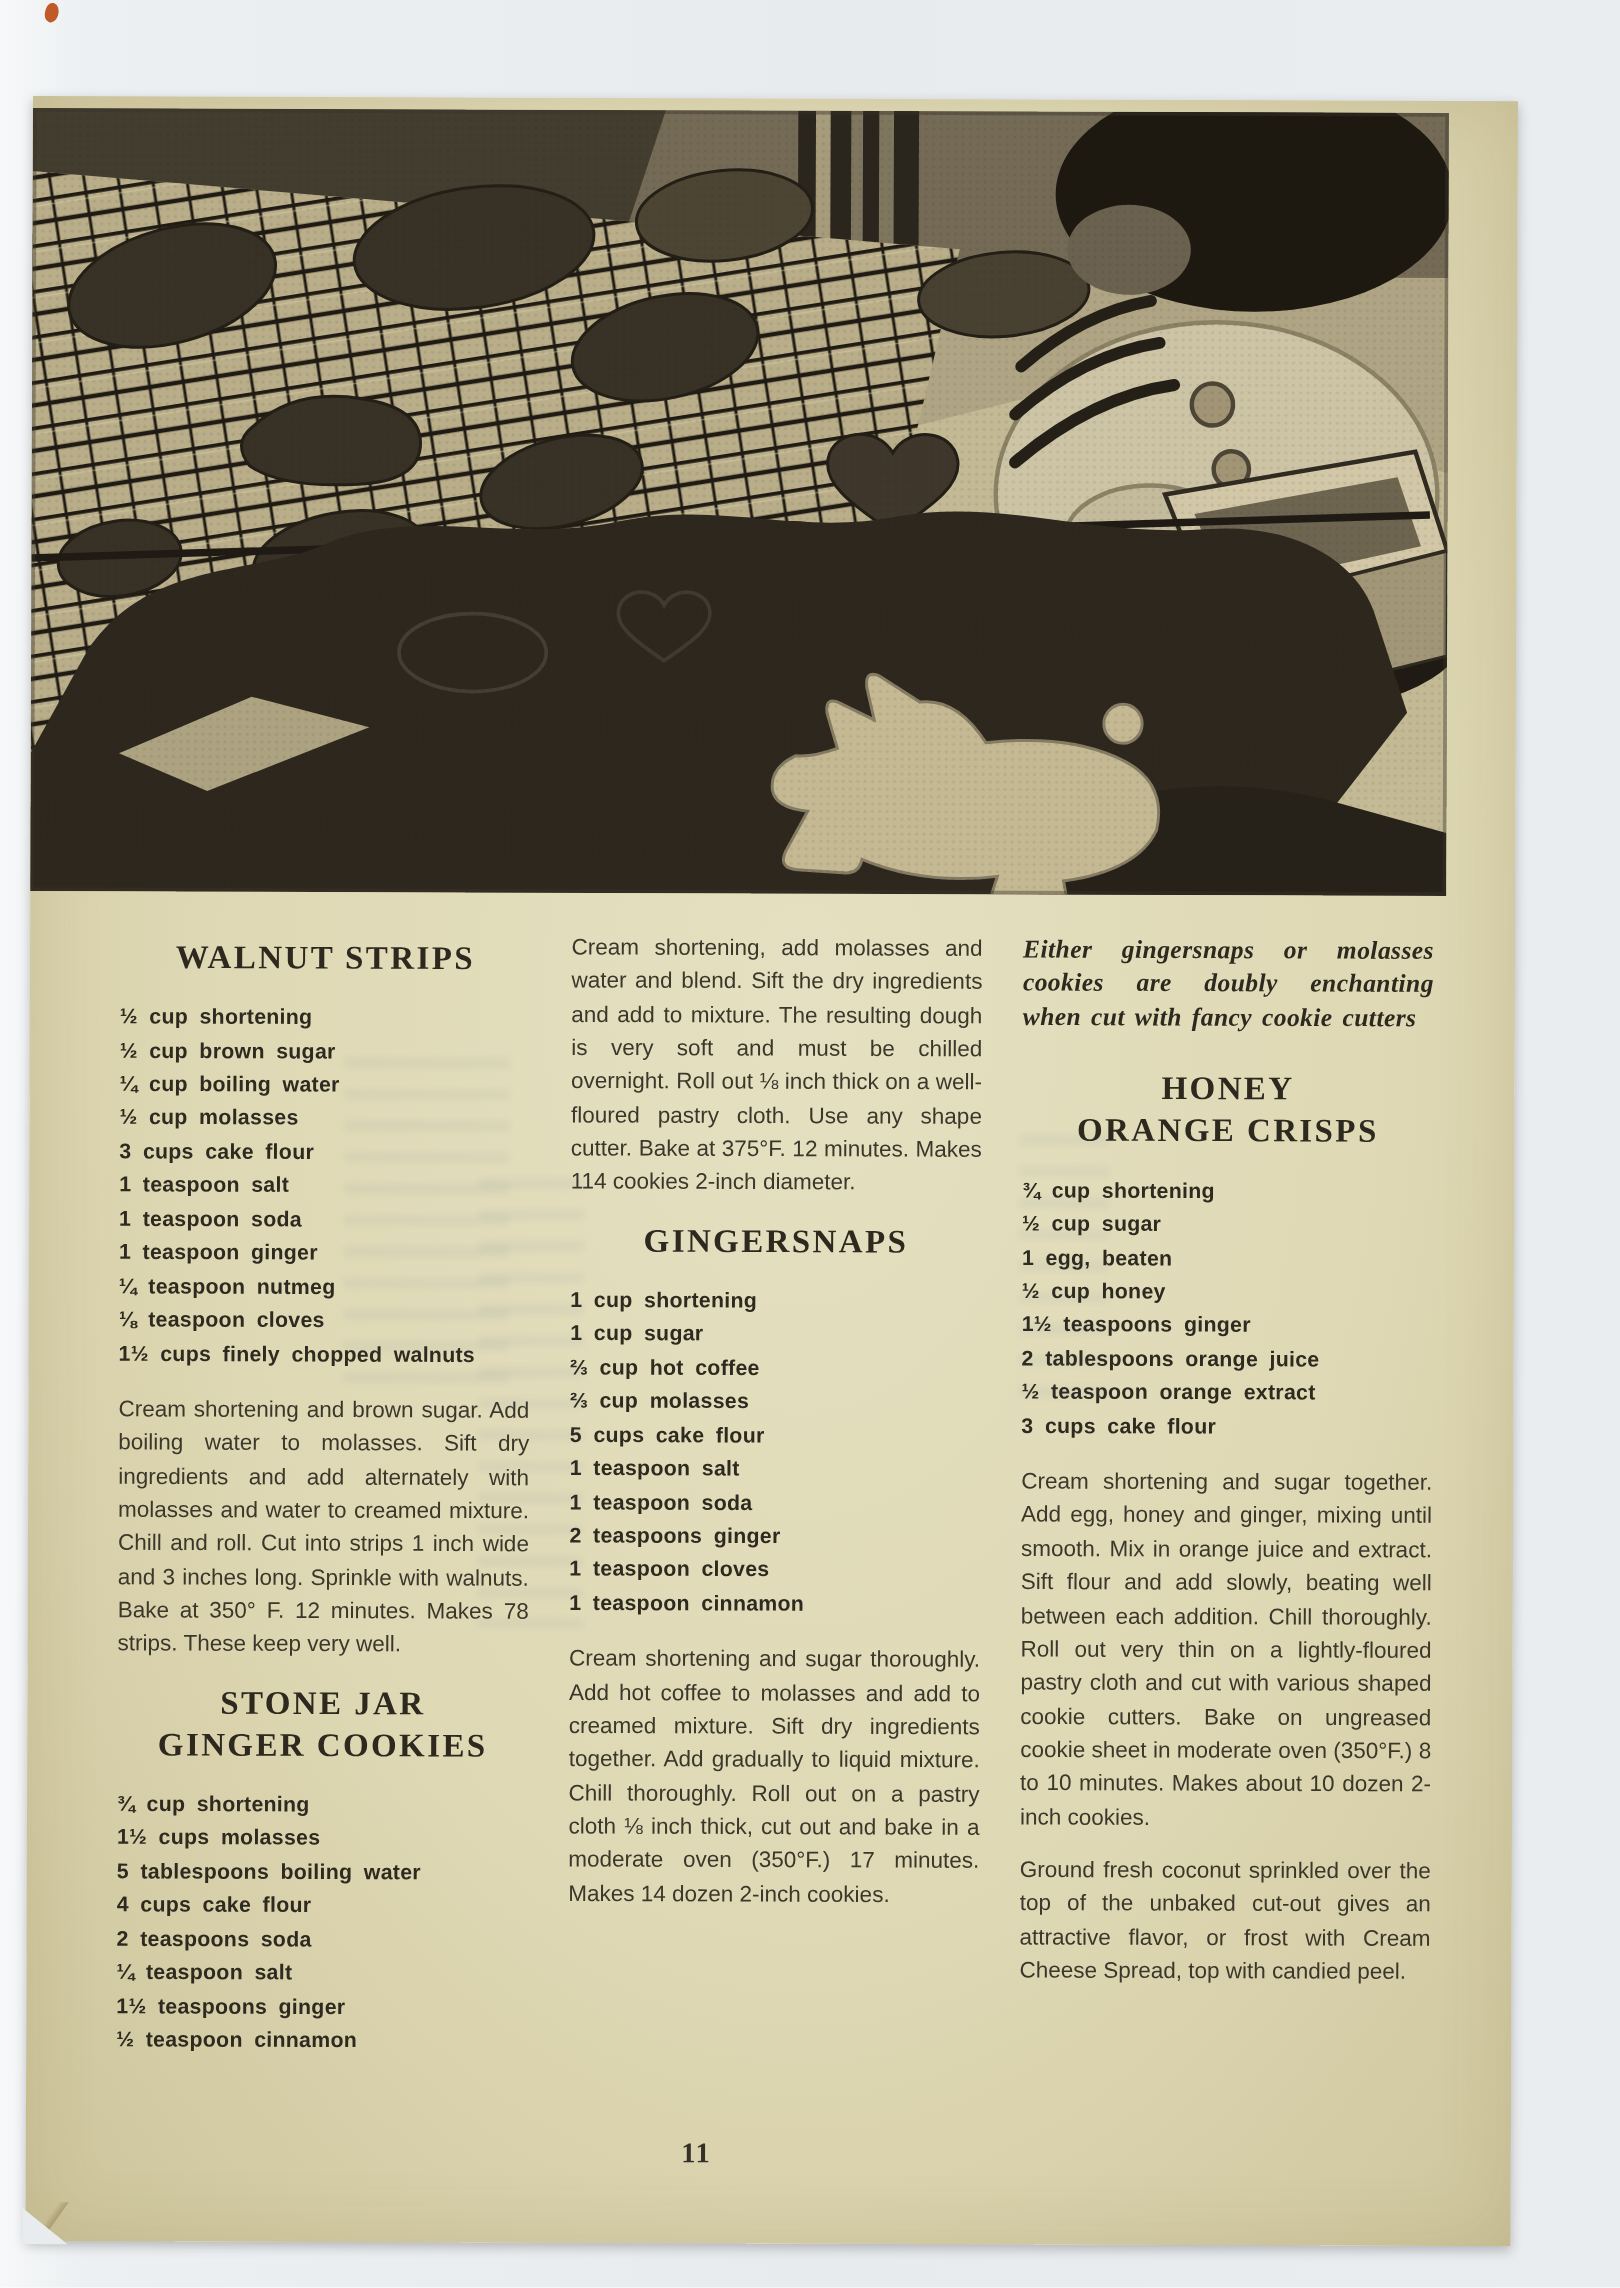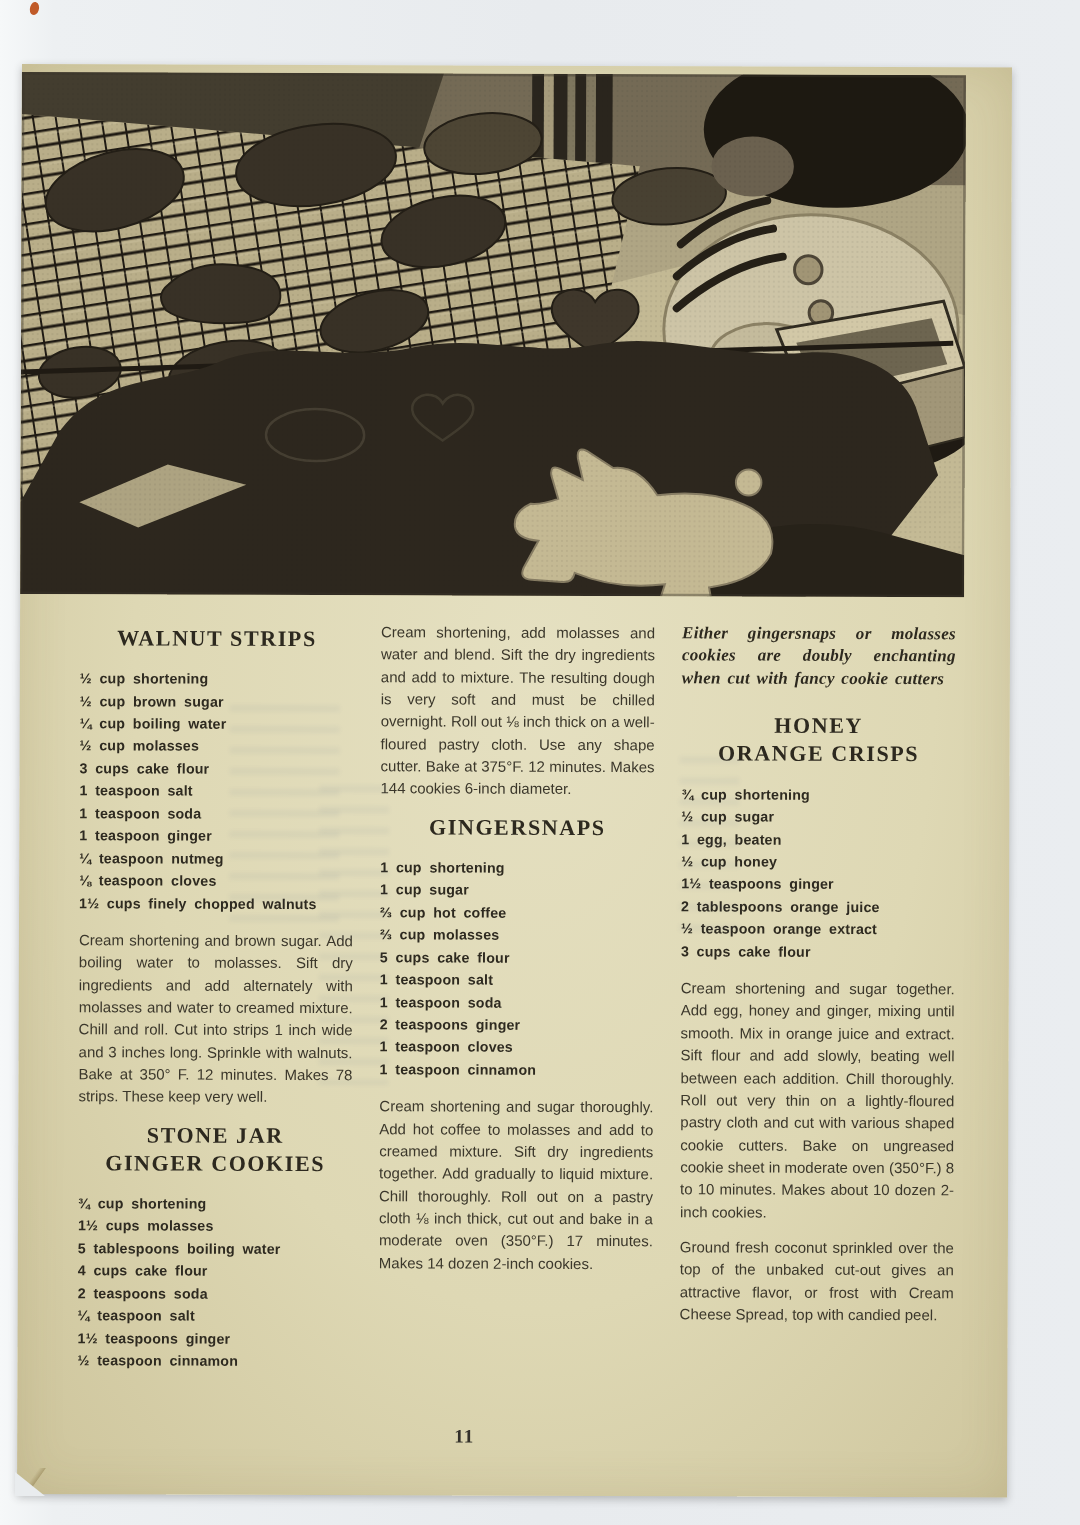--- a/index.html
+++ b/index.html
@@ -196,21 +196,21 @@
           <div class="ing-line">1½ cups molasses</div>
           <div class="ing-line">5 tablespoons boiling water</div>
           <div class="ing-line">4 cups cake flour</div>
           <div class="ing-line">2 teaspoons soda</div>
           <div class="ing-line">¼ teaspoon salt</div>
           <div class="ing-line">1½ teaspoons ginger</div>
           <div class="ing-line">½ teaspoon cinnamon</div>
         </div>
       </div>
     <div class="col">
-        <p class="body-para">Cream shortening, add molasses and water and blend. Sift the dry ingredients and add to mixture. The resulting dough is very soft and must be chilled overnight. Roll out ⅛ inch thick on a well-floured pastry cloth. Use any shape cutter. Bake at 375°F. 12 minutes. Makes 144 cookies 6-inch diameter.</p>
+        <p class="body-para">Cream shortening, add molasses and water and blend. Sift the dry ingredients and add to mixture. The resulting dough is very soft and must be chilled overnight. Roll out ⅛ inch thick on a well-floured pastry cloth. Use any shape cutter. Bake at 375°F. 12 minutes. Makes 114 cookies 2-inch diameter.</p>
         <h2 class="recipe-heading">
           <span class="heading-line">GINGERSNAPS</span>
         </h2>
         <div class="ingredients">
           <div class="ing-line">1 cup shortening</div>
           <div class="ing-line">1 cup sugar</div>
           <div class="ing-line">⅔ cup hot coffee</div>
           <div class="ing-line">⅔ cup molasses</div>
           <div class="ing-line">5 cups cake flour</div>
           <div class="ing-line">1 teaspoon salt</div>

